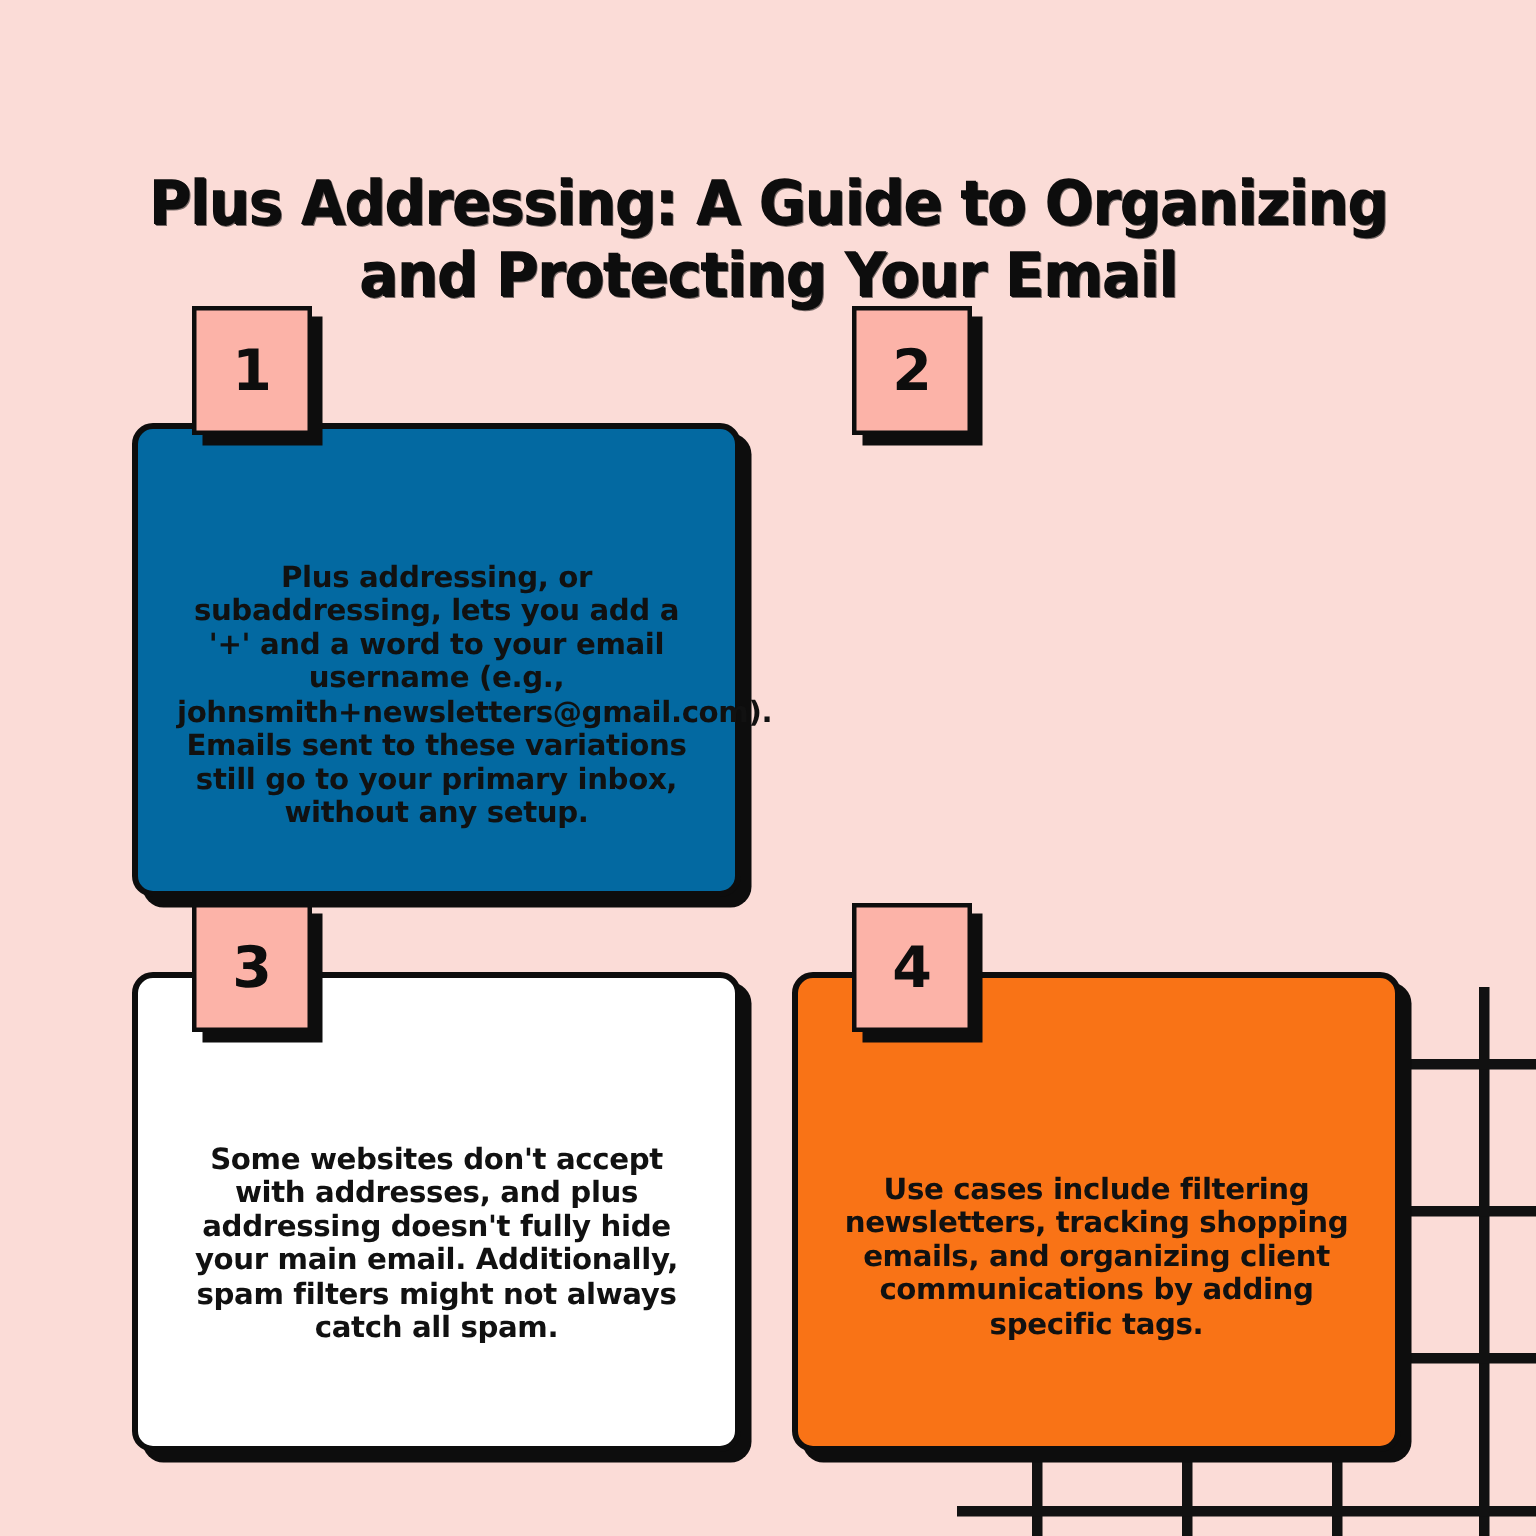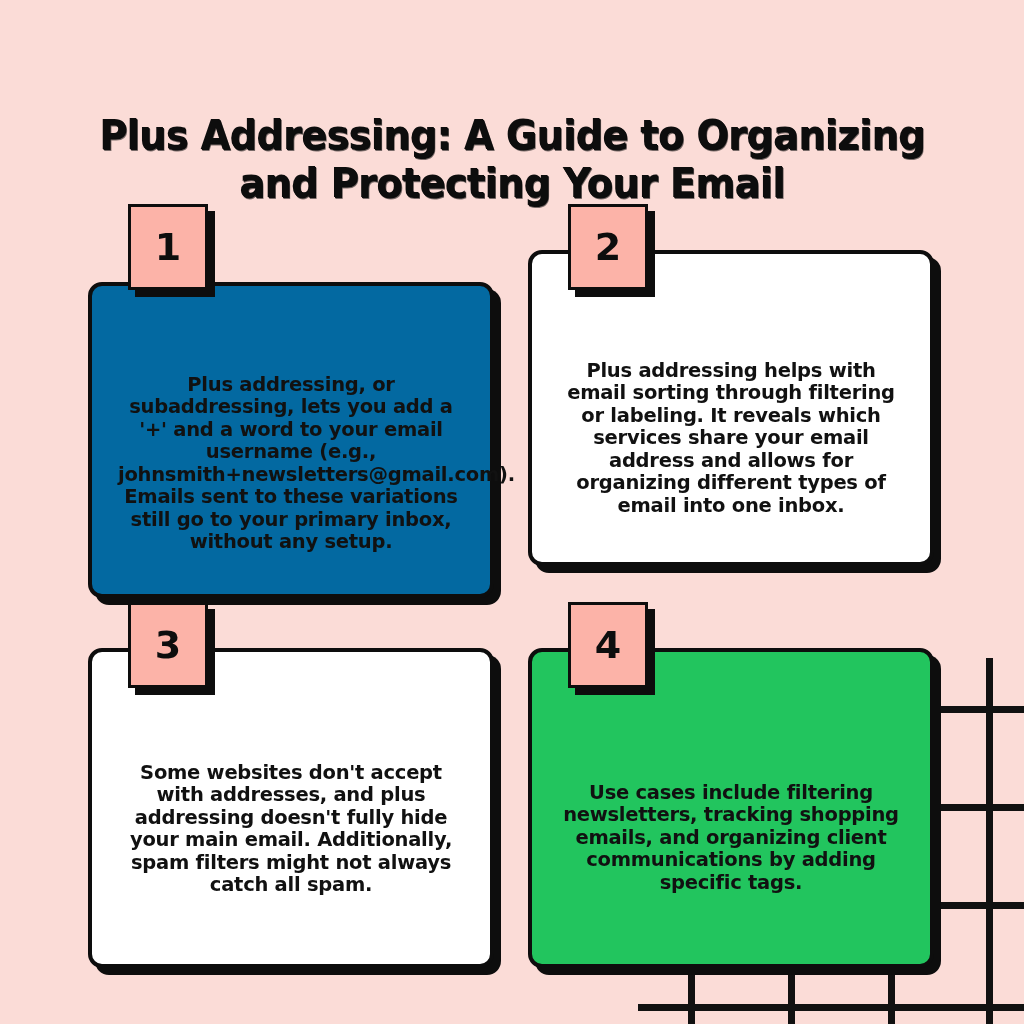--- a/index.html
+++ b/index.html
@@ -128,27 +128,24 @@
     </div>
 
   <h1 class="title">
     <span class="title-line">Plus Addressing: A Guide to Organizing</span>
     <span class="title-line">and Protecting Your Email</span>
   </h1>
 
   <div class="card" id="card-1" style="background: #0369a1; margin-top: 32px;">
     <p class="card-body">Plus addressing, or subaddressing, lets you add a '+' and a word to your email username (e.g., johnsmith+newsletters@gmail.com). Emails sent to these variations still go to your primary inbox, without any setup.</p>
   </div>
-  <div class="card" id="card-2" style="background: rgb(255, 255, 255);">
-    <p class="card-body">Plus addressing helps with email sorting through filtering or labeling. It reveals which services share your email address and allows for organizing different types of email into one inbox.</p>
-  </div>
   <div class="card" id="card-3" style="background: rgb(255, 255, 255);">
     <p class="card-body">Some websites don't accept with addresses, and plus addressing doesn't fully hide your main email. Additionally, spam filters might not always catch all spam.</p>
   </div>
-  <div class="card" id="card-4" style="background: #22c55e; padding-left: 14px;">
+  <div class="card" id="card-4" style="background: #f97316; padding-left: 14px;">
     <p class="card-body">Use cases include filtering newsletters, tracking shopping emails, and organizing client communications by adding specific tags.</p>
   </div>
 
   <div class="badge" id="badge-1" style="background: rgb(252, 179, 168);">1</div>
   <div class="badge" id="badge-2" style="background: rgb(252, 179, 168);">2</div>
   <div class="badge" id="badge-3" style="background: rgb(252, 179, 168);">3</div>
   <div class="badge" id="badge-4" style="background: rgb(252, 179, 168);">4</div>
 
 </div>
 

